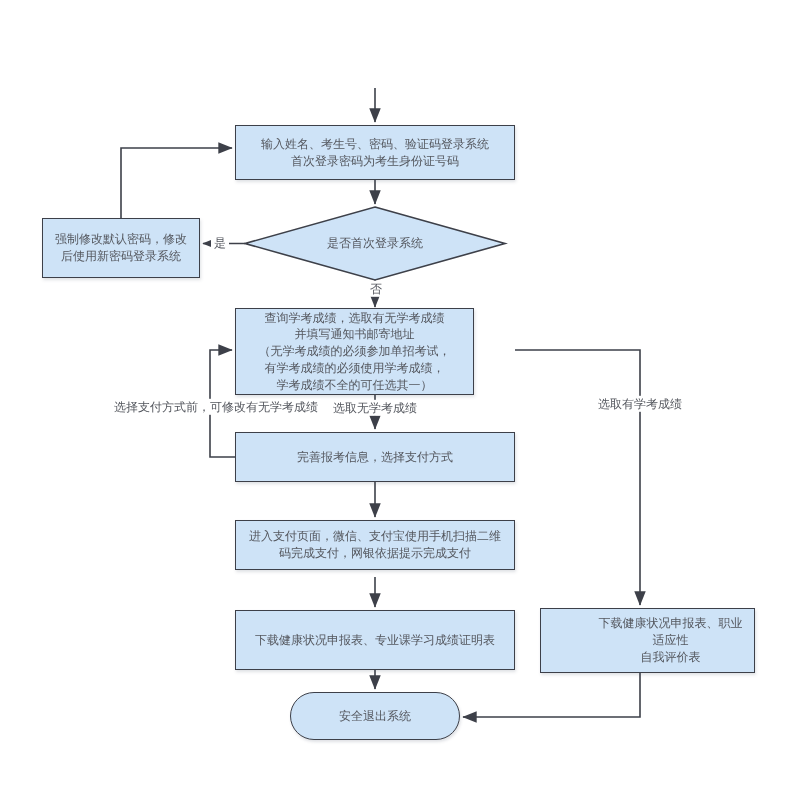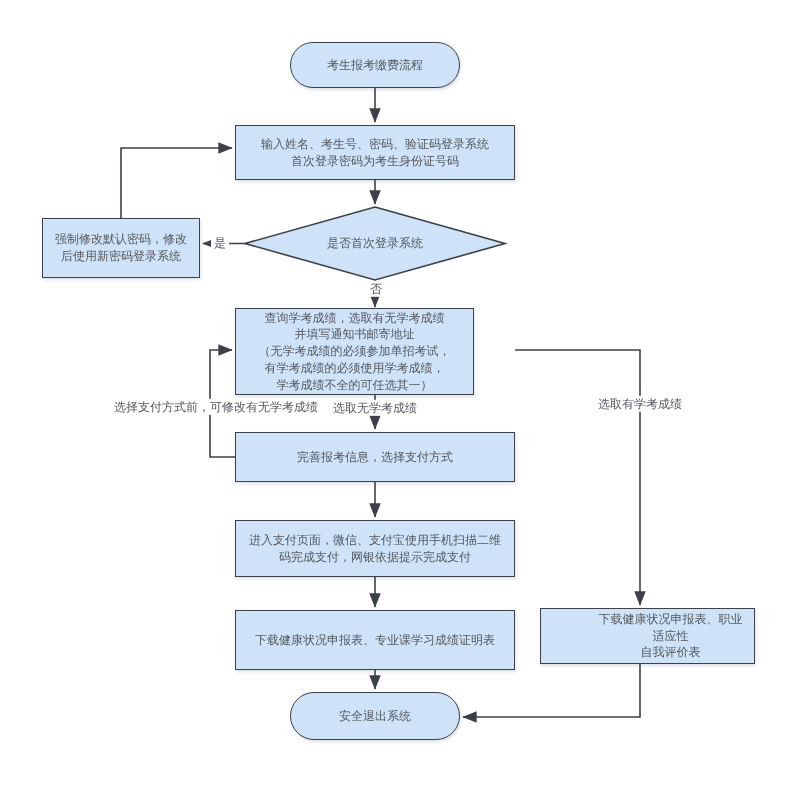--- a/index.html
+++ b/index.html
@@ -77,23 +77,20 @@
       <path d="M235 457 H210 V350 H232" marker-end="url(#arrowhead)"></path>
       <path d="M515 350 H640 V605" marker-end="url(#arrowhead)"></path>
       <path d="M375 482 V517" marker-end="url(#arrowhead)"></path>
       <path d="M375 577 V607" marker-end="url(#arrowhead)"></path>
       <path d="M375 660 V689" marker-end="url(#arrowhead)"></path>
       <path d="M640 664 V717 H463" marker-end="url(#arrowhead)"></path>
     </g>
     <polygon points="375,207 505,243.5 375,280 245,243.5" fill="#cee3f7" stroke="#3d4049" stroke-width="1.6"></polygon>
   </svg>
 
-  <div class="node stadium" style="left:290px; top:42px; width:170px; height:46px;">
-    <span class="node-text">考生报考缴费流程</span>
-  </div>
 
   <div class="node" style="left:235px; top:125px; width:280px; height:55px;">
     <span class="node-text">输入姓名、考生号、密码、验证码登录系统
 首次登录密码为考生身份证号码</span>
   </div>
 
   <div class="node diamond-text" style="left:275px; top:230px; width:200px; height:26px;text-align:center;">
     <span class="node-text">是否首次登录系统</span>
   </div>
 
@@ -107,30 +104,30 @@
 并填写通知书邮寄地址
 （无学考成绩的必须参加单招考试，
 有学考成绩的必须使用学考成绩，
 学考成绩不全的可任选其一）</span>
   </div>
 
   <div class="node" style="left:235px; top:432px; width:280px; height:50px;">
     <span class="node-text">完善报考信息，选择支付方式</span>
   </div>
 
-  <div class="node" style="left:235px; top:520px; width:280px; height:57px;">
+  <div class="node" style="left:235px; top:520px; width:280px; height:50px;">
     <span class="node-text">进入支付页面，微信、支付宝使用手机扫描二维
 码完成支付，网银依据提示完成支付</span>
   </div>
 
   <div class="node" style="left:235px; top:610px; width:280px; height:60px;">
     <span class="node-text">下载健康状况申报表、专业课学习成绩证明表</span>
   </div>
 
-  <div class="node" style="left:540px; top:608px; width:215px; height:56px;padding-left:46px;">
+  <div class="node" style="left:540px; top:608px; width:215px; height:65px;padding-left:46px;">
     <span class="node-text">下载健康状况申报表、职业适应性
 自我评价表</span>
   </div>
 
   <div class="node stadium" style="left:290px; top:692px; width:170px; height:48px;">
     <span class="node-text">安全退出系统</span>
   </div>
 
   <div class="edge-label" style="left:220px; top:243px;">是</div>
 

